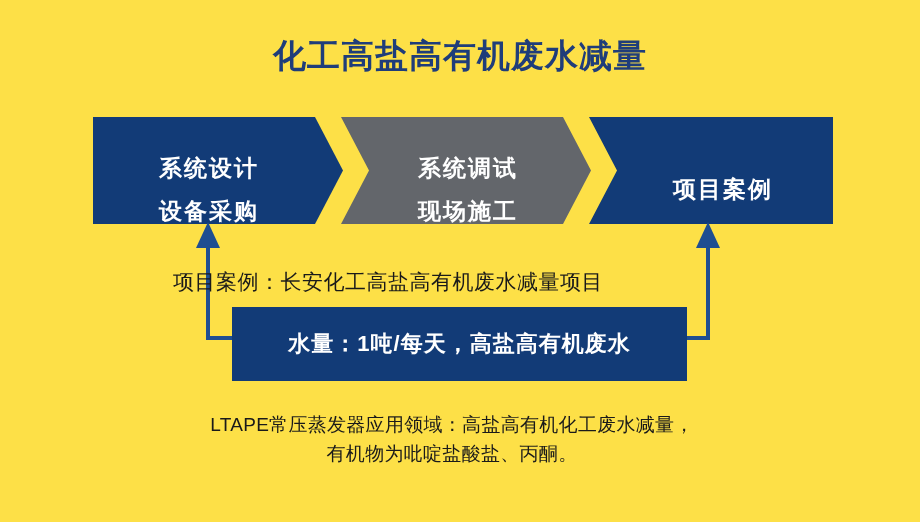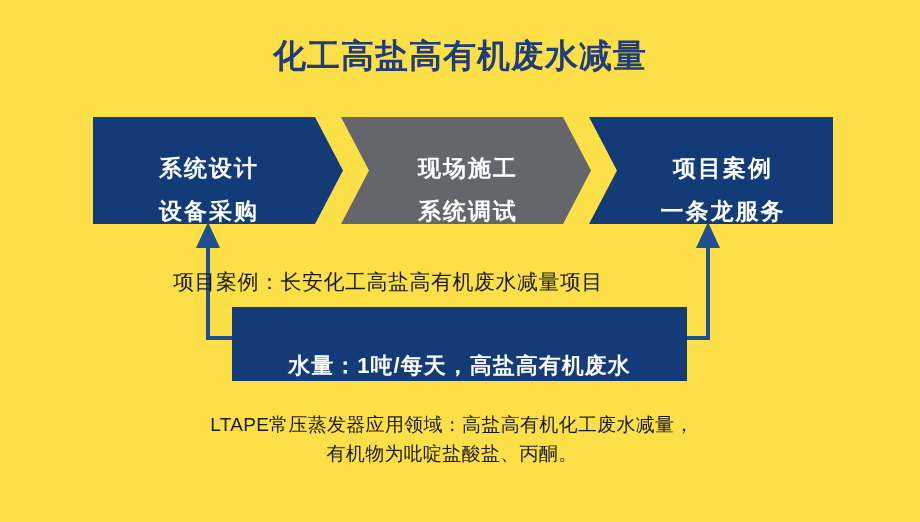--- a/index.html
+++ b/index.html
@@ -117,21 +117,21 @@
 
   
   #flow-bar {
     position: absolute;
     left: 232px;
     top: 307px;
     width: 455px;
     height: 74px;
     background: #123B77;
     display: flex;
-    align-items: flex-end;
+    align-items: center;
     justify-content: center;
   }
   #flow-bar-text {
     color: #ffffff;
     font-size: 22px;
     font-weight: 700;
     letter-spacing: 1px;
     white-space: nowrap;
   }
 
@@ -157,27 +157,26 @@
   <div id="title">化工高盐高有机废水减量</div>
 
   <div id="process-row">
 
     <div class="chev chev-navy" id="step-1">
       <span class="ln">系统设计</span>
       <span class="ln">设备采购</span>
     </div>
 
     <div class="chev chev-gray" id="step-2">
+      <span class="ln">系统调试</span>
       <span class="ln">现场施工</span>
-      <span class="ln">系统调试</span>
     </div>
 
     <div class="chev chev-navy" id="step-3">
       <span class="ln">项目案例</span>
-      <span class="ln">一条龙服务</span>
     </div>
 
   </div>
 
   <svg id="connectors" viewBox="0 0 920 522" width="920" height="522" xmlns="http://www.w3.org/2000/svg">
 
     <g>
       <path d="M 232 338 L 208 338 L 208 245" fill="none" stroke="#1F4E91" stroke-width="4"></path>
       <polygon points="208,222 196,248 220,248" fill="#1F4E91"></polygon>
     </g>

